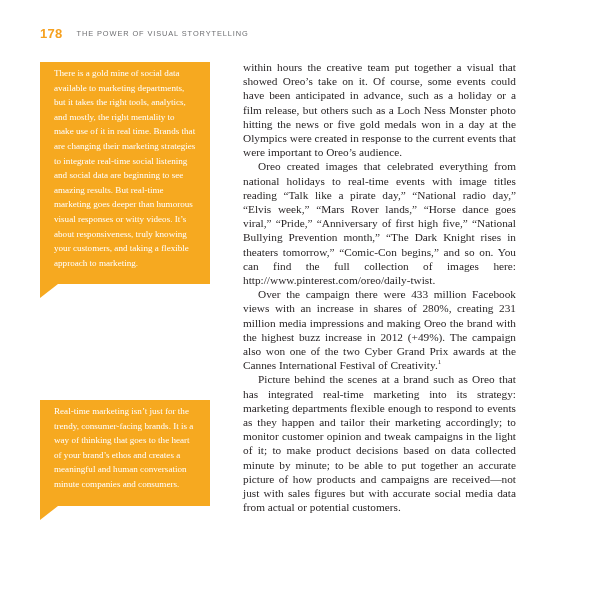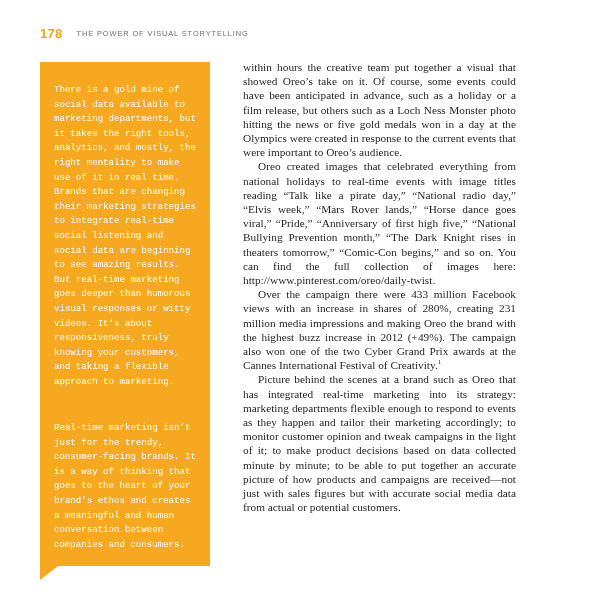--- a/index.html
+++ b/index.html
@@ -72,24 +72,24 @@
   }
   .body-p.first {
     text-indent: 0;
   }
 
   
   .callout {
     position: relative;
     background: #f6a920;
     color: #ffffff;
-    font-family: Liberation Mono, monospace;
+    font-family: Liberation Serif, serif;
     font-size: 9.1px;
     line-height: 14.6px;
-    padding: 21px 14px 14px 14px;
+    padding: 4px 14px 14px 14px;
     box-sizing: border-box;
     width: 170px;
   }
   .callout .tail {
     position: absolute;
     left: 0;
     bottom: -14px;
     width: 0;
     height: 0;
     border-left: 18px solid #f6a920;
@@ -121,21 +121,21 @@
   </div>
 
   <div class="col-left">
     <div class="callout callout-1">
       <span>There is a gold mine of social data available to marketing departments, but it takes the right tools, analytics, and mostly, the right mentality to make use of it in real time. Brands that are changing their marketing strategies to integrate real-time social listening and social data are beginning to see amazing results. But real-time marketing goes deeper than humorous visual responses or witty videos. It’s about responsiveness, truly knowing your customers, and taking a flexible approach to marketing.</span>
       <span class="tail"></span>
     </div>
   </div>
 
   <div class="callout callout-2">
-    <span>Real-time marketing isn’t just for the trendy, consumer-facing brands. It is a way of thinking that goes to the heart of your brand’s ethos and creates a meaningful and human conversation between companies and consumers.</span>
+    <span>Real-time marketing isn’t just for the trendy, consumer-facing brands. It is a way of thinking that goes to the heart of your brand’s ethos and creates a meaningful and human conversation minute companies and consumers.</span>
     <span class="tail"></span>
   </div>
 
   <div class="col-right">
     <p class="body-p first">within hours the creative team put together a visual that showed Oreo’s take on it. Of course, some events could have been anticipated in advance, such as a holiday or a film release, but others such as a Loch Ness Monster photo hitting the news or five gold medals won in a day at the Olympics were created in response to the current events that were important to Oreo’s audience.</p>
     <p class="body-p">Oreo created images that celebrated everything from national holidays to real-time events with image titles reading “Talk like a pirate day,” “National radio day,” “Elvis week,” “Mars Rover lands,” “Horse dance goes viral,” “Pride,” “Anniversary of first high five,” “National Bullying Prevention month,” “The Dark Knight rises in theaters tomorrow,” “Comic-Con begins,” and so on. You can find the full collection of images here: http://www.pinterest.com/oreo/daily-twist.</p>
     <p class="body-p"><span>Over the campaign there were 433 million Facebook views with an increase in shares of 280%, creating 231 million media impressions and making Oreo the brand with the highest buzz increase in 2012 (+49%). The campaign also won one of the two Cyber Grand Prix awards at the Cannes International Festival of Creativity.</span><span class="footnote-mark">1</span></p>
     <p class="body-p">Picture behind the scenes at a brand such as Oreo that has integrated real-time marketing into its strategy: marketing departments flexible enough to respond to events as they happen and tailor their marketing accordingly; to monitor customer opinion and tweak campaigns in the light of it; to make product decisions based on data collected minute by minute; to be able to put together an accurate picture of how products and campaigns are received—not just with sales figures but with accurate social media data from actual or potential customers.</p>
   </div>
 

